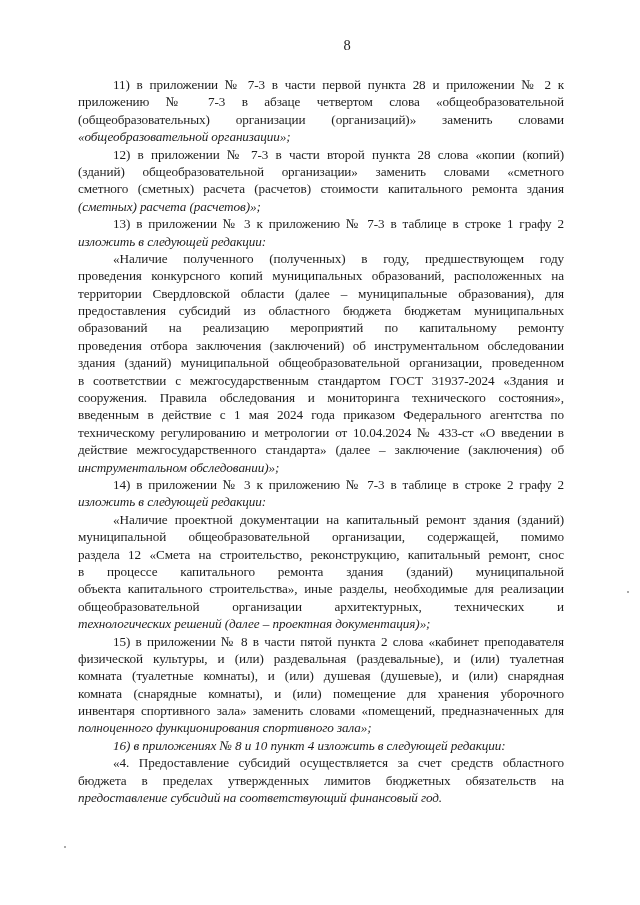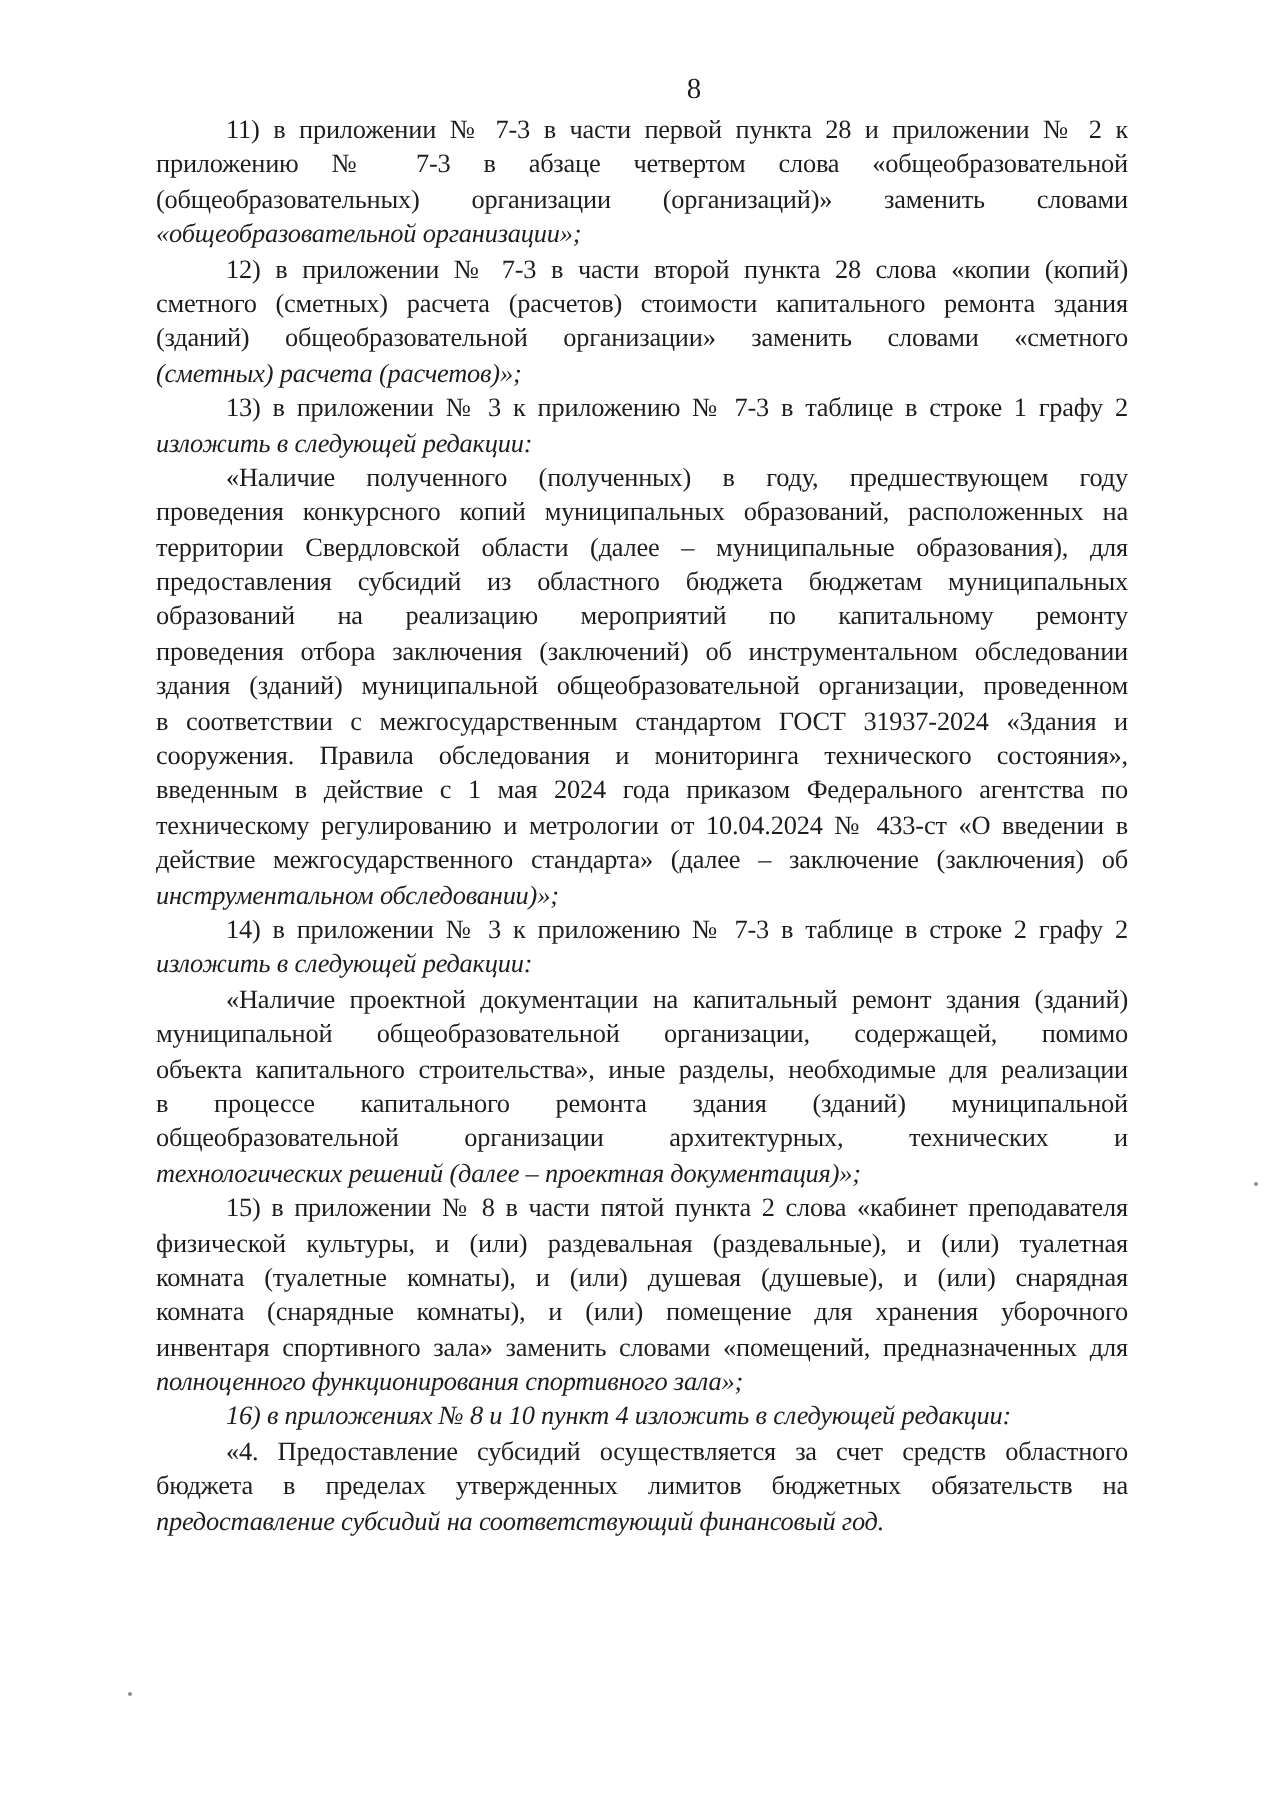--- a/index.html
+++ b/index.html
@@ -22,21 +22,21 @@
     top: 38px;
     left: 0;
     width: 694px;
     text-align: center;
     font-size: 14.5px;
     line-height: 15px;
   }
   .content {
     position: absolute;
     left: 78px;
-    top: 56px;
+    top: 76px;
     width: 486px;
   }
   .line {
     font-size: 13.2px;
     letter-spacing: -0.1px;
     line-height: 17.4px;
     height: 17.4px;
     overflow: hidden;
     text-align: justify;
     text-align-last: justify;
@@ -58,44 +58,45 @@
 <body style="color: rgb(29, 29, 29); background: rgb(255, 255, 255);">
 
 <div class="page">
   <div class="page-number">8</div>
   <div class="content">
       <div class="line first">11) в приложении № 7-3 в части первой пункта 28 и приложении № 2 к</div>
       <div class="line">приложению № 7-3 в абзаце четвертом слова «общеобразовательной</div>
       <div class="line">(общеобразовательных) организации (организаций)» заменить словами</div>
       <div class="line last">«общеобразовательной организации»;</div>
       <div class="line first">12) в приложении № 7-3 в части второй пункта 28 слова «копии (копий)</div>
+      <div class="line">(зданий) общеобразовательной организации» заменить словами «сметного</div>
       <div class="line">сметного (сметных) расчета (расчетов) стоимости капитального ремонта здания</div>
-      <div class="line">(зданий) общеобразовательной организации» заменить словами «сметного</div>
       <div class="line last">(сметных) расчета (расчетов)»;</div>
       <div class="line first">13) в приложении № 3 к приложению № 7-3 в таблице в строке 1 графу 2</div>
       <div class="line last">изложить в следующей редакции:</div>
       <div class="line first">«Наличие полученного (полученных) в году, предшествующем году</div>
       <div class="line">проведения конкурсного копий муниципальных образований, расположенных на</div>
       <div class="line">территории Свердловской области (далее – муниципальные образования), для</div>
       <div class="line">предоставления субсидий из областного бюджета бюджетам муниципальных</div>
       <div class="line">образований на реализацию мероприятий по капитальному ремонту</div>
       <div class="line">проведения отбора заключения (заключений) об инструментальном обследовании</div>
       <div class="line">здания (зданий) муниципальной общеобразовательной организации, проведенном</div>
       <div class="line">в соответствии с межгосударственным стандартом ГОСТ 31937-2024 «Здания и</div>
       <div class="line">сооружения. Правила обследования и мониторинга технического состояния»,</div>
       <div class="line">введенным в действие с 1 мая 2024 года приказом Федерального агентства по</div>
       <div class="line">техническому регулированию и метрологии от 10.04.2024 № 433-ст «О введении в</div>
       <div class="line">действие межгосударственного стандарта» (далее – заключение (заключения) об</div>
       <div class="line last">инструментальном обследовании)»;</div>
       <div class="line first">14) в приложении № 3 к приложению № 7-3 в таблице в строке 2 графу 2</div>
       <div class="line last">изложить в следующей редакции:</div>
       <div class="line first">«Наличие проектной документации на капитальный ремонт здания (зданий)</div>
       <div class="line">муниципальной общеобразовательной организации, содержащей, помимо</div>
+      <div class="line">раздела 12 «Смета на строительство, реконструкцию, капитальный ремонт, снос</div>
+      <div class="line">в процессе капитального ремонта здания (зданий) муниципальной</div>
       <div class="line">объекта капитального строительства», иные разделы, необходимые для реализации</div>
-      <div class="line">в процессе капитального ремонта здания (зданий) муниципальной</div>
       <div class="line">общеобразовательной организации архитектурных, технических и</div>
       <div class="line last">технологических решений (далее – проектная документация)»;</div>
       <div class="line first">15) в приложении № 8 в части пятой пункта 2 слова «кабинет преподавателя</div>
       <div class="line">физической культуры, и (или) раздевальная (раздевальные), и (или) туалетная</div>
       <div class="line">комната (туалетные комнаты), и (или) душевая (душевые), и (или) снарядная</div>
       <div class="line">комната (снарядные комнаты), и (или) помещение для хранения уборочного</div>
       <div class="line">инвентаря спортивного зала» заменить словами «помещений, предназначенных для</div>
       <div class="line last">полноценного функционирования спортивного зала»;</div>
       <div class="line first last">16) в приложениях № 8 и 10 пункт 4 изложить в следующей редакции:</div>
       <div class="line first">«4. Предоставление субсидий осуществляется за счет средств областного</div>

